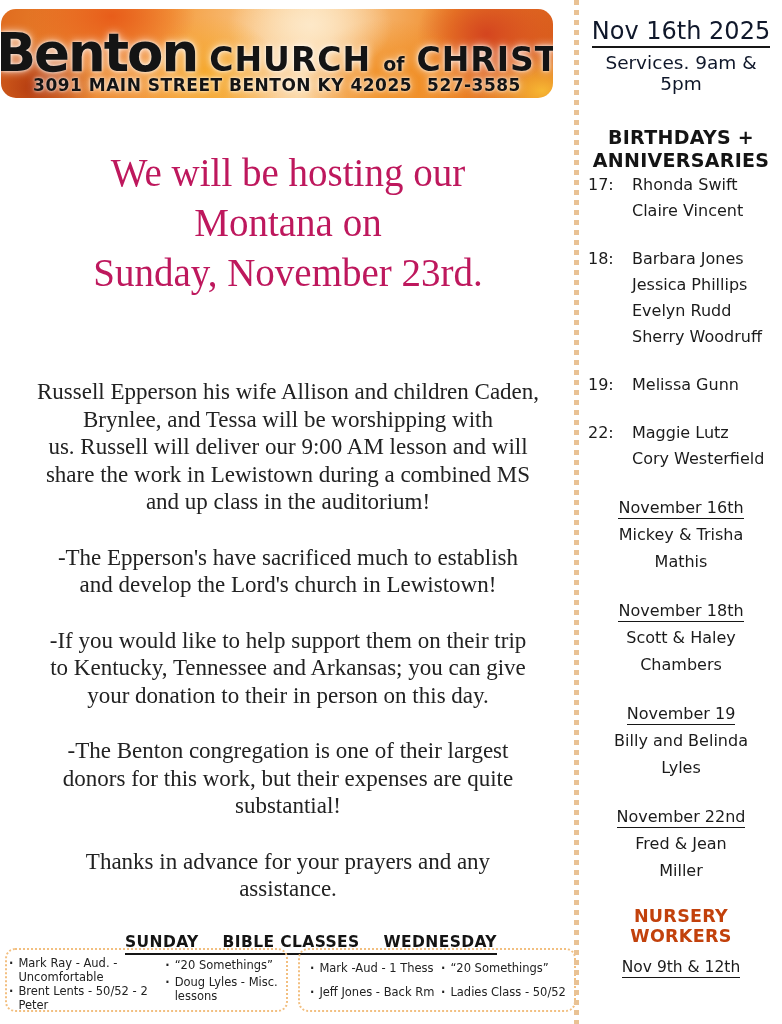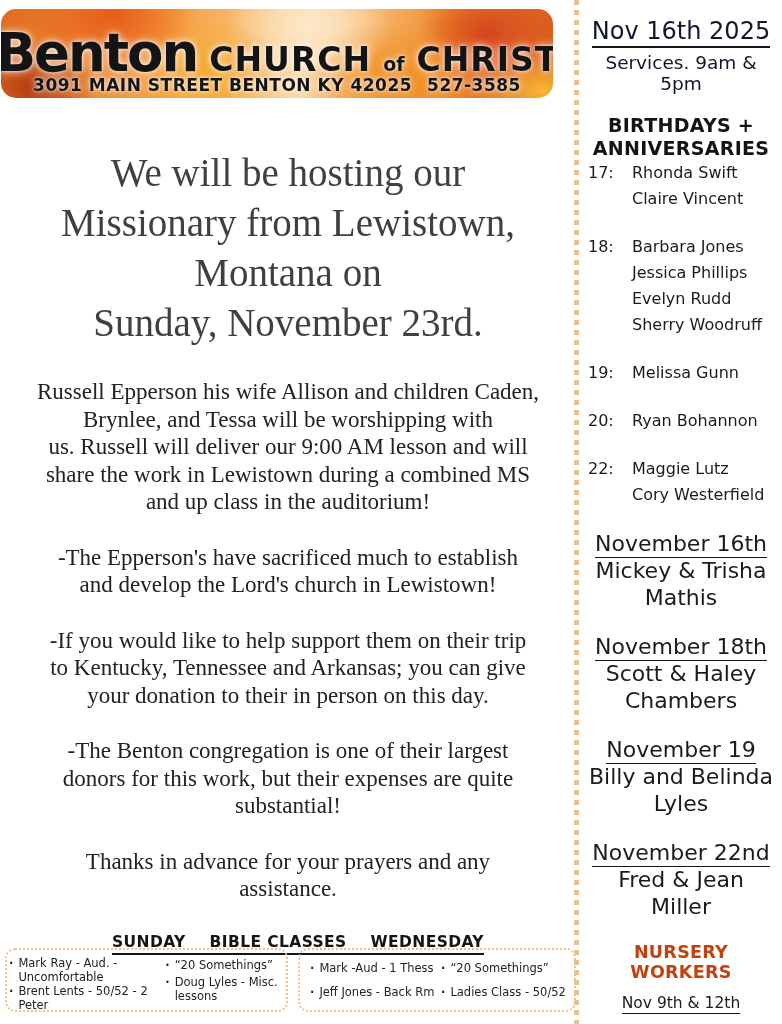--- a/index.html
+++ b/index.html
@@ -24,28 +24,28 @@
   .logo-church,.logo-christ{font-size:33px;font-weight:800;letter-spacing:1px;}
   .logo-of{font-size:19px;font-weight:800;}
   .logo-row2{display:flex;align-items:baseline;justify-content:center;gap:15px;margin-top:-6px;
              color:#141414;font-weight:800;
              text-shadow:0 0 8px rgba(255,255,255,.9),0 0 3px rgba(255,255,255,.85);}
   .logo-address{font-size:17px;letter-spacing:0.5px;}
   .logo-phone{font-size:17px;letter-spacing:0.5px;text-align:center;}
 
   
   .main-title{position:absolute;left:0;top:148px;width:576px;text-align:center;
-              font-family:"Liberation Serif",serif;font-size:39px;line-height:50px;color:#404040;}
+              font-family:"Liberation Serif",serif;font-size:39px;line-height:50px;color:#be185d;}
   .paragraphs{position:absolute;left:0;top:378px;width:576px;text-align:center;
               font-family:"Liberation Serif",serif;font-size:23px;line-height:27.5px;color:#222;}
   .para{margin-bottom:28px;}
 
   
   .schedule{position:absolute;left:0;top:933px;width:578px;height:91px;}
-  .sched-headrow{position:absolute;left:112px;top:0;width:372px;display:flex;
+  .sched-headrow{position:absolute;left:125px;top:0;width:372px;display:flex;
                  justify-content:space-between;align-items:flex-end;
                  border-bottom:2.5px solid #151515;padding-bottom:2px;
                  font-weight:800;font-size:15.5px;letter-spacing:0.4px;color:#141414;}
   .boxes{position:absolute;left:5px;top:15px;width:571px;display:flex;gap:10px;}
   .sched-box{border:2px dotted #f2bf80;border-radius:10px;height:64px;box-sizing:border-box;
              display:flex;padding:6px 4px 6px 2px;font-size:11.5px;color:#222;}
   .sched-box .col{display:flex;flex-direction:column;justify-content:space-around;}
   .box-left{width:283px;}
   .box-right{width:278px;}
   .box-left .col1{width:158px;}
@@ -57,28 +57,28 @@
 
   
   .divider{position:absolute;left:574px;top:0;width:5px;height:1024px;
            background-image:repeating-linear-gradient(180deg,#e9c294 0 5px,rgba(0,0,0,0) 5px 10px);}
 
   
   .sidebar{position:absolute;left:582px;top:0;width:198px;}
   .sb-date{margin-top:16px;text-align:center;font-size:24px;line-height:30px;color:#0f172a;}
   .sb-date span{border-bottom:2px solid #171717;padding-bottom:1px;}
   .sb-services{margin-top:6px;text-align:center;font-size:18.5px;color:#0f172a;}
-  .sb-bh-heading{margin-top:20px;text-align:center;font-weight:800;font-size:19px;
+  .sb-bh-heading{margin-top:32px;text-align:center;font-weight:800;font-size:19px;
                  line-height:23px;letter-spacing:0.3px;color:#141414;}
   .bh-list{margin-top:0;}
   .bh-entry{display:flex;margin-bottom:22px;font-size:16px;line-height:26px;}
   .bh-day{width:50px;padding-left:6px;box-sizing:border-box;}
   .bh-names{flex:1;}
   .ann-list{margin-top:16px;}
-  .ann-block{text-align:center;margin-bottom:22px;font-size:22px;line-height:27px;}
+  .ann-block{text-align:center;margin-bottom:22px;font-size:16px;line-height:27px;}
   .ann-date span{border-bottom:1.5px solid #171717;padding-bottom:1px;}
   .sb-nursery-heading{margin-top:12px;text-align:center;font-weight:800;font-size:17.5px;
                       letter-spacing:0.3px;color:#c2410c;}
   .sb-nursery-dates{margin-top:12px;text-align:center;font-size:15.5px;}
   .sb-nursery-dates span{border-bottom:1.5px solid #171717;padding-bottom:1px;}
 </style>
 </head>
 <body>
 
 <div class="page">
@@ -91,21 +91,20 @@
       <span class="logo-christ">CHRIST</span>
     </div>
     <div class="logo-row2">
       <span class="logo-address">3091 MAIN STREET  BENTON KY 42025</span>
       <span class="logo-phone">527-3585</span>
     </div>
   </div>
 
   <div class="main-title">
     <div>We will be hosting our</div>
-    <div>Missionary from Lewistown,</div>
     <div>Montana on</div>
     <div>Sunday, November 23rd.</div>
   </div>
 
   <div class="paragraphs">
     <div class="para">
       <div>Russell Epperson his wife Allison and children Caden,</div>
       <div>Brynlee, and Tessa will be worshipping with</div>
       <div>us.  Russell will deliver our 9:00 AM lesson and will</div>
       <div>share the work in Lewistown during a combined MS</div>
@@ -215,26 +214,20 @@
           <div>Sherry Woodruff</div>
         </div>
       </div>
       <div class="bh-entry">
         <div class="bh-day">19:</div>
         <div class="bh-names">
           <div>Melissa Gunn</div>
         </div>
       </div>
       <div class="bh-entry">
-        <div class="bh-day">20:</div>
-        <div class="bh-names">
-          <div>Ryan Bohannon</div>
-        </div>
-      </div>
-      <div class="bh-entry">
         <div class="bh-day">22:</div>
         <div class="bh-names">
           <div>Maggie Lutz</div>
           <div>Cory Westerfield</div>
         </div>
       </div>
     </div>
 
     <div class="ann-list">
       <div class="ann-block">

